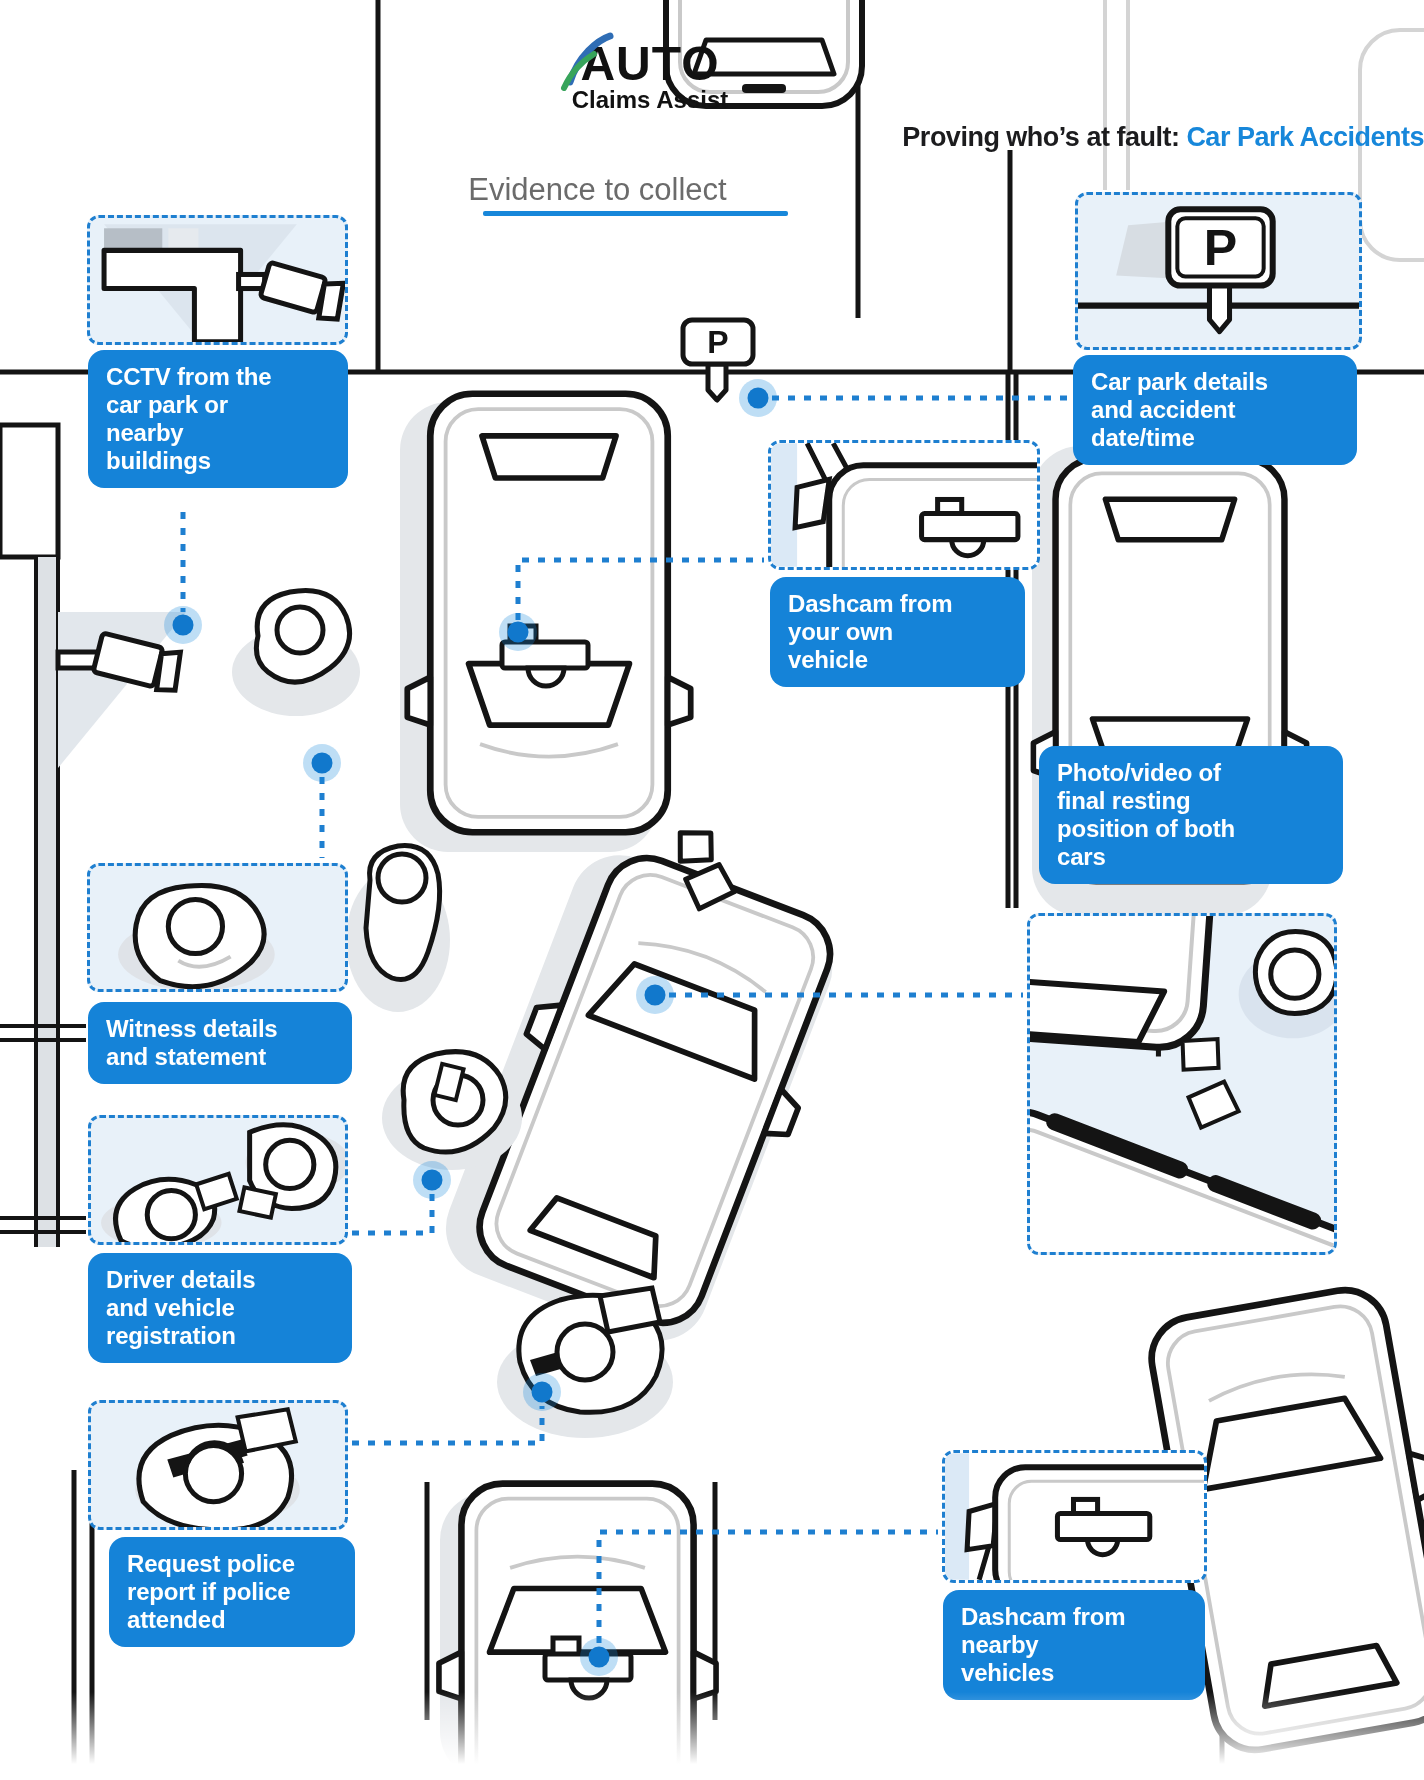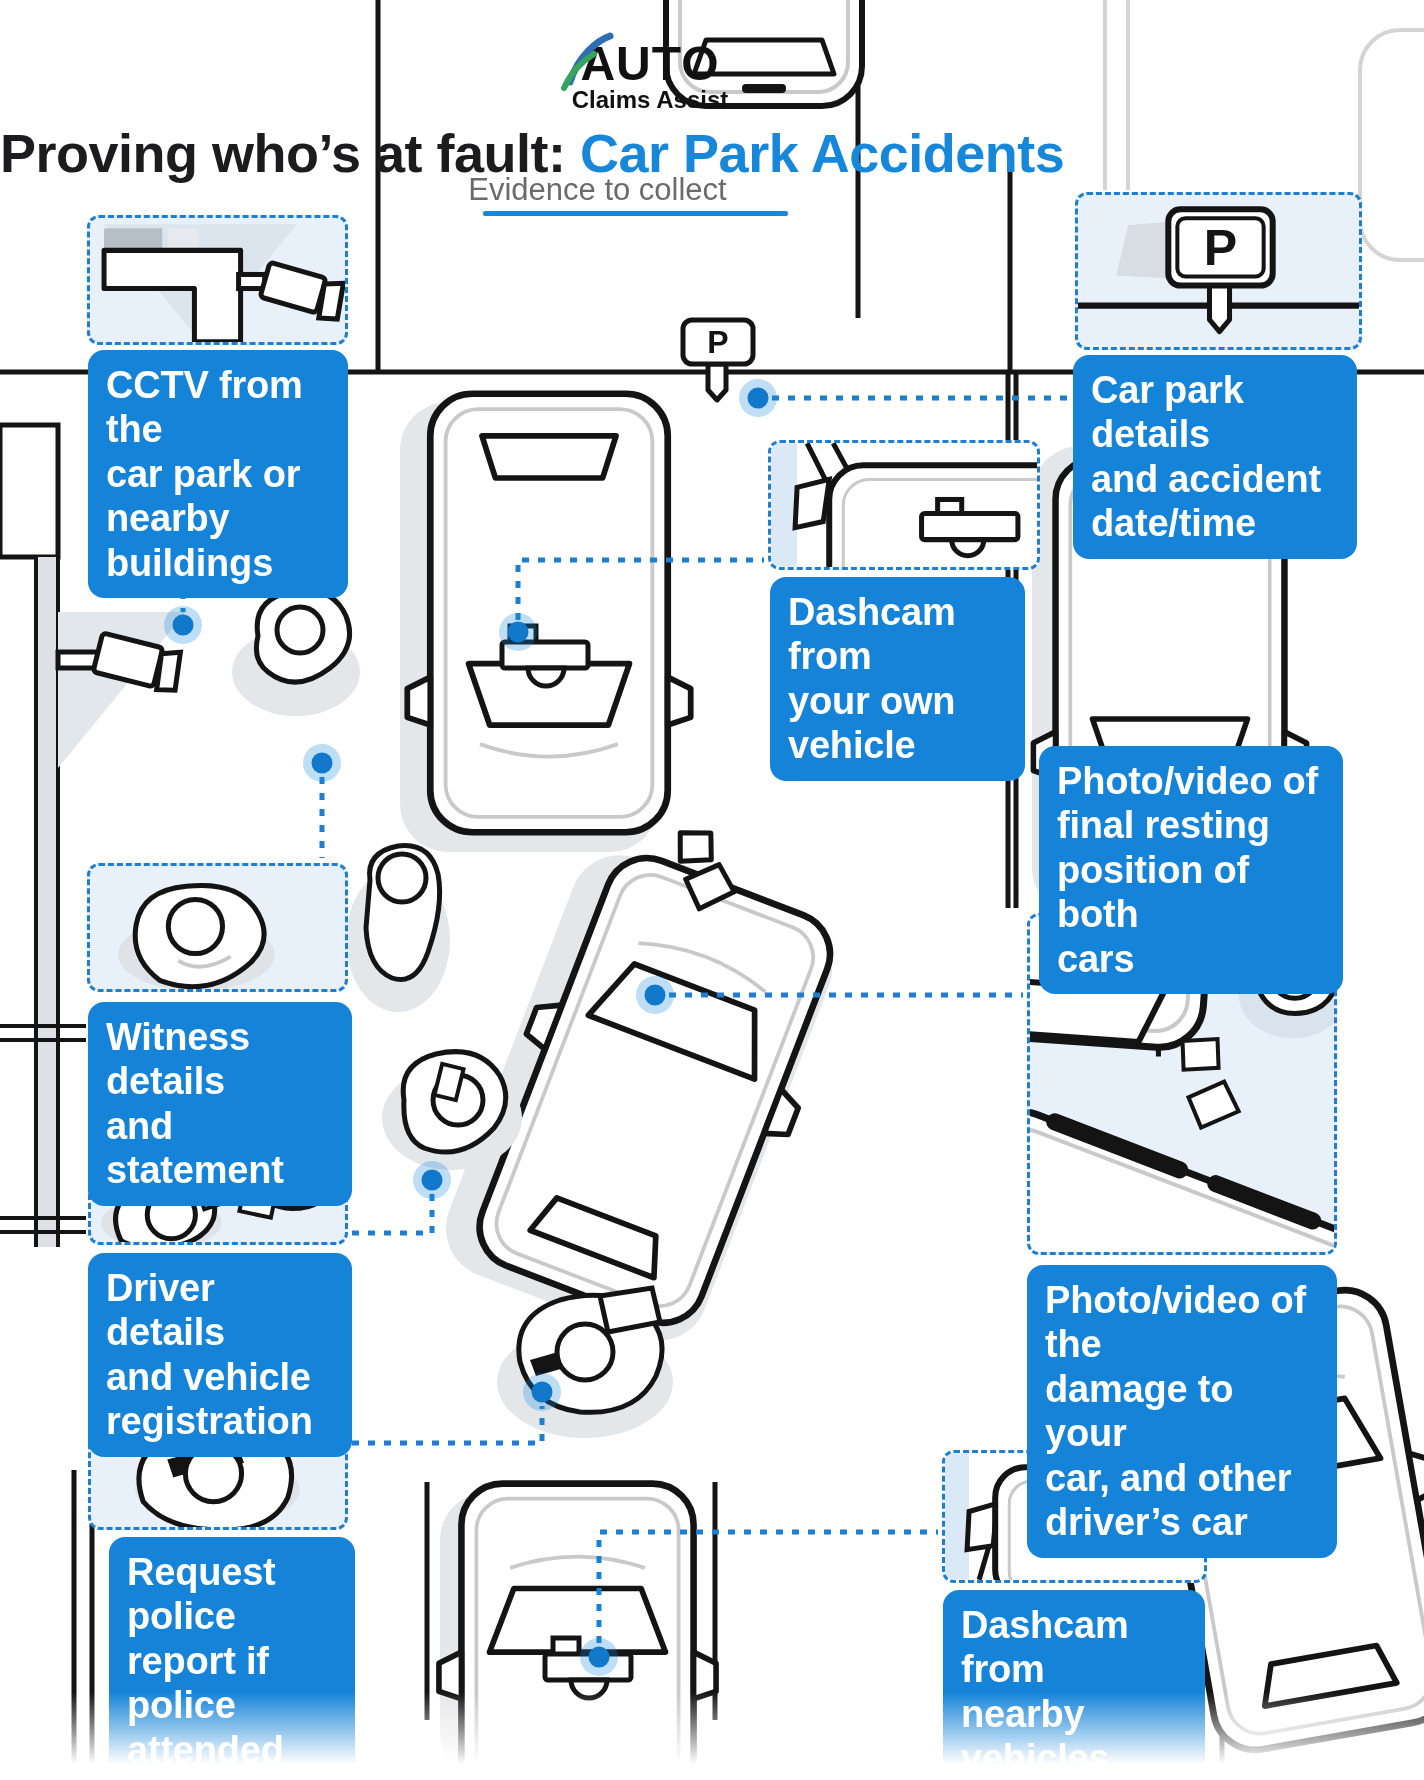--- a/index.html
+++ b/index.html
@@ -9,26 +9,26 @@
   }
   html,body{margin:0;padding:0;background:#fff;}
   .canvas{position:relative;width:1424px;height:1780px;background:#fff;overflow:hidden;
           font-family:"Liberation Sans", sans-serif;}
   .scene{position:absolute;left:0;top:0;}
   .dashed-box{position:absolute;border:3.5px dashed var(--dashed-border);border-radius:12px;
               background:var(--box-fill);overflow:hidden;box-sizing:border-box;}
   .dashed-box.white{background:#fff;}
   .dashed-box svg{display:block;width:100%;height:100%;}
   .callout{position:absolute;background:var(--label-bg);color:#fff;border-radius:16px;
-           padding:13px 18px;font-size:38px;font-weight:700;line-height:1.17;
+           padding:13px 18px;font-size:24px;font-weight:700;line-height:1.17;
            white-space:pre-line;letter-spacing:-0.2px;box-sizing:border-box;}
   .header{position:absolute;left:0;top:0;width:1424px;text-align:center;}
   .logo{position:absolute;left:512px;top:24px;width:260px;height:94px;}
-  .page-title{position:absolute;left:0;top:122px;width:1424px;margin:0;text-align:left;
-              font-size:54px;font-weight:700;letter-spacing:-0.5px;color:var(--title-text);}
+  .page-title{position:absolute;left:0;top:122px;width:1424px;margin:0;text-align:right;
+              font-size:27px;font-weight:700;letter-spacing:-0.5px;color:var(--title-text);}
   .page-title .blue{color:var(--accent-blue);}
   .subtitle{position:absolute;left:0;top:172px;width:1195px;text-align:center;
             font-size:31px;color:var(--subtitle-text);}
   .subtitle-underline{position:absolute;left:483px;top:211px;width:305px;height:5px;
             background:var(--accent-blue);border-radius:2px;}
   .fade-bottom{position:absolute;left:0;top:1692px;width:1424px;height:88px;
             background:linear-gradient(to bottom, rgba(255,255,255,0), #fff 82%);pointer-events:none;}
 </style>
 </head>
 <body>
@@ -333,24 +333,20 @@
 position of both
 cars</div>
   <div class="callout" style="left:88px;top:1253px;width:264px;">Driver details
 and vehicle
 registration</div>
   <div class="callout" style="left:88px;top:1002px;width:264px;">Witness details
 and statement</div>
   <div class="callout" style="left:88px;top:1537px;width:246px;margin-left:21px;">Request police
 report if police
 attended</div>
-  <div class="callout" style="left:1027px;top:1265px;width:310px;">Photo/video of the
-damage to your
-car, and other
-driver’s car</div>
   <div class="callout" style="left:943px;top:1590px;width:262px;">Dashcam from
 nearby
 vehicles</div>
 
   <div class="header">
     <svg class="logo" viewBox="0 0 260 94">
       <text x="138" y="56" text-anchor="middle" font-size="48" font-weight="bold" letter-spacing="1" fill="#111">AUTO</text>
       <path d="M58 58 C66 32 86 16 98 12" stroke="#2f6db5" stroke-width="7" fill="none" stroke-linecap="round"></path>
       <path d="M52 64 C60 46 72 36 82 30" stroke="#37a45b" stroke-width="6" fill="none" stroke-linecap="round"></path>
       <text x="138" y="84" text-anchor="middle" font-size="24" font-weight="bold" fill="#111">Claims Assist</text>

